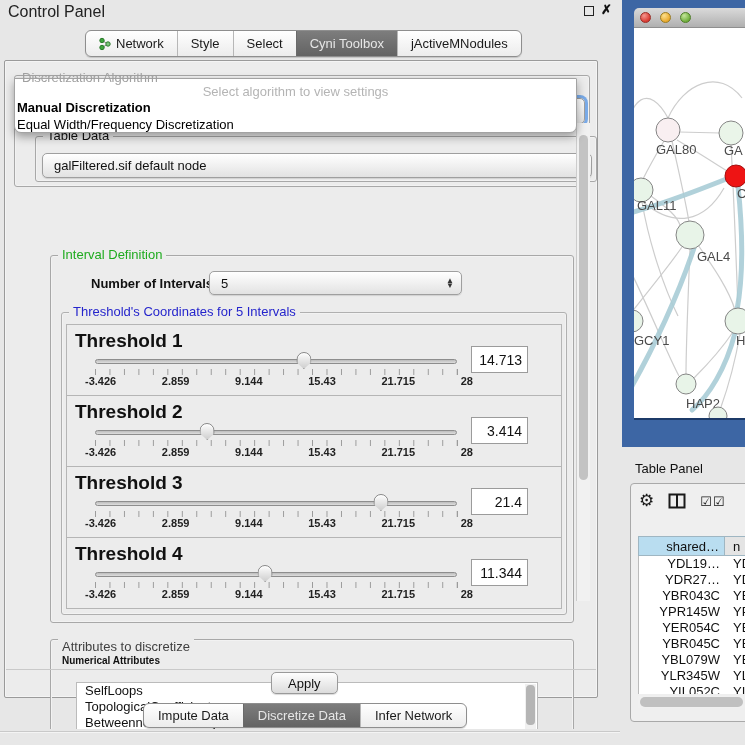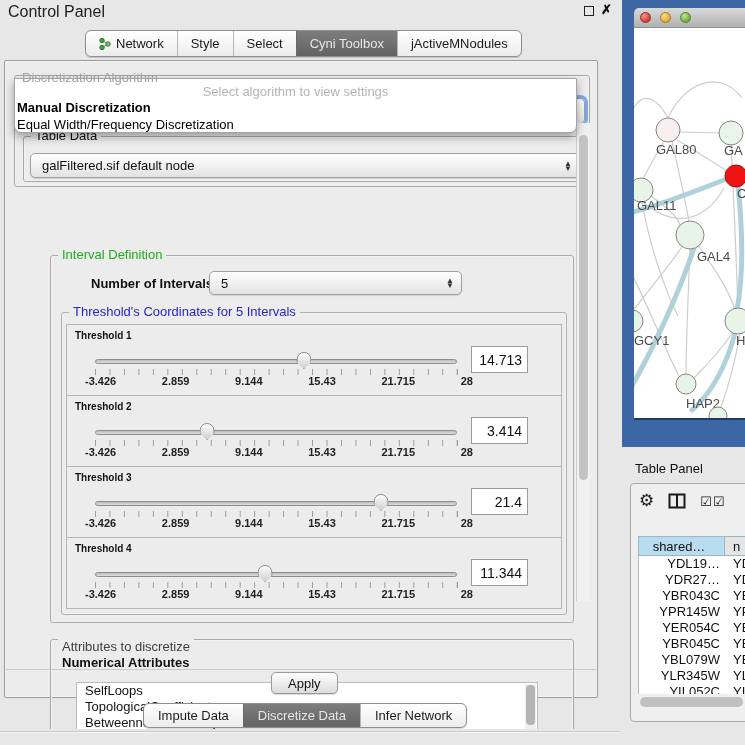--- a/index.html
+++ b/index.html
@@ -50,21 +50,21 @@
 
   
   #scrollport { left:5px; top:128px; width:592px; height:540px; overflow:hidden; }
   #vscroll { left:571px; top:62px; width:14px; height:478px; background:#f1f1f1;
     border-left:1px solid #cccccc; }
   #vscroll .thumb { position:absolute; left:2px; top:12px; width:9px; height:345px;
     background:#c3c3c3; border-radius:5px; }
 
   
   .thr-panel { position:relative; width:496px; height:72px; border:1px solid #b5b5b5; margin-top:-1px; }
-  .thr-label { position:absolute; left:8px; top:5px; font-weight:bold; font-size:10px; }
+  .thr-label { position:absolute; left:8px; top:5px; font-weight:bold; font-size:19px; }
   .thr-slider { position:absolute; left:28px; top:33px; width:362px; height:8px; }
   .thr-track { position:absolute; left:0; top:1px; width:100%; height:5px; border:1px solid #8d8d8d;
     border-radius:4px; background:linear-gradient(#bcbcbc,#dedede); }
   .thr-thumb { position:absolute; top:-6px; width:15px; height:17px; transform:translateX(-50%);
     background:linear-gradient(#fdfdfd,#cfcfcf); border:1px solid #898989;
     border-radius:8px 8px 3px 3px; cursor:pointer;
     clip-path:polygon(0 0,100% 0,100% 60%,50% 100%,0 60%);
     box-shadow:inset 0 1px 0 #fff; }
   .thr-ticks { position:absolute; left:28px; top:44px; width:362px; height:6px;
     background-image:linear-gradient(to right,#9a9a9a 1px,transparent 1px);
@@ -103,21 +103,21 @@
 
   
   #tp-title { left:635px; top:461px; font-size:13px; color:#111; }
   #tp-box { left:630px; top:483px; width:120px; height:239px; background:#efefef;
     border:1px solid #a9a9a9; border-radius:4px 0 0 4px; }
   #tp-toolbar { position:absolute; left:8px; top:8px; display:flex; align-items:center; gap:14px; }
   .tool-ico { font-size:17px; color:#1a1a1a; cursor:pointer; line-height:18px; }
   .checks { font-size:13px; letter-spacing:1px; cursor:pointer; }
   #tp-table { position:absolute; left:7px; top:52px; width:112px; overflow:hidden; }
   #tp-header { display:flex; height:20px; font-size:13px; border:1px solid #9fb6c2; border-right:none; }
-  .hcell1 { width:86px; background:#b9ddf0; text-align:center; padding:2px 5px 0 0;
+  .hcell1 { width:86px; background:#b9ddf0; text-align:right; padding:2px 5px 0 0;
     border-right:1px solid #9fb6c2; cursor:pointer; }
   .hcell2 { flex:1; background:#e4e4e4; padding:2px 0 0 8px; cursor:pointer; }
   #tp-rows { height:138px; overflow:hidden; background:#fff; border-left:1px solid #bbb; font-size:13px; }
   .trow { display:flex; height:16px; line-height:16px; cursor:pointer; }
   .tcell1 { width:86px; text-align:right; padding-right:5px; white-space:nowrap; overflow:hidden; }
   .tcell2 { flex:1; padding-left:8px; white-space:nowrap; overflow:hidden; }
   #tp-hscroll { position:absolute; left:7px; top:212px; width:110px; height:12px; background:#f0f0f0; }
   #tp-hscroll .thumb { position:absolute; left:2px; top:1px; width:103px; height:10px;
     background:#c0c0c0; border-radius:5px; }
 
@@ -173,21 +173,21 @@
   <div class="abs" id="main-panel">
 
     <div class="groupbox" style="left:9px; top:14px; width:576px; height:112px;">
       <div class="combo focus" style="left:8px; top:22px; width:562px; height:26px;">
         <span class="stepper">
             <span>▲</span>
             <span>▼</span>
           </span>
       </div>
 
-      <div class="groupbox" style="left:8px; top:60px; width:562px; height:46px;">
+      <div class="groupbox" style="left:20px; top:60px; width:562px; height:46px;">
         <div class="grouplabel">Table Data</div>
         <div class="combo" style="left:6px; top:16px; width:550px; height:25px;">
           <span>galFiltered.sif default node</span>
           <span class="stepper">
               <span>▲</span>
               <span>▼</span>
             </span>
         </div>
       </div>
     </div>
@@ -277,21 +277,21 @@
                   <span>28</span>
                 </div>
     <div class="thr-value">11.344</div>
   </div>
 </div>
         </div>
       </div>
 
       <div class="groupbox" style="left:40px; top:450px; width:524px; height:110px;">
         <div class="grouplabel" style="color:#404040;margin-top:8px;">Attributes to discretize</div>
-        <div class="abs" style="left:11px; top:15px; font-weight:bold; font-size:13px;">Numerical Attributes</div>
+        <div class="abs" style="left:11px; top:15px; font-weight:bold; font-size:10px;">Numerical Attributes</div>
         <div id="attr-list">
           <div class="attr-item">SelfLoops</div>
             <div class="attr-item">TopologicalCoefficient</div>
             <div class="attr-item">BetweennessCentrality</div>
             <div id="attr-scroll">
               <div class="thumb"></div>
             </div>
         </div>
       </div>
     </div>

